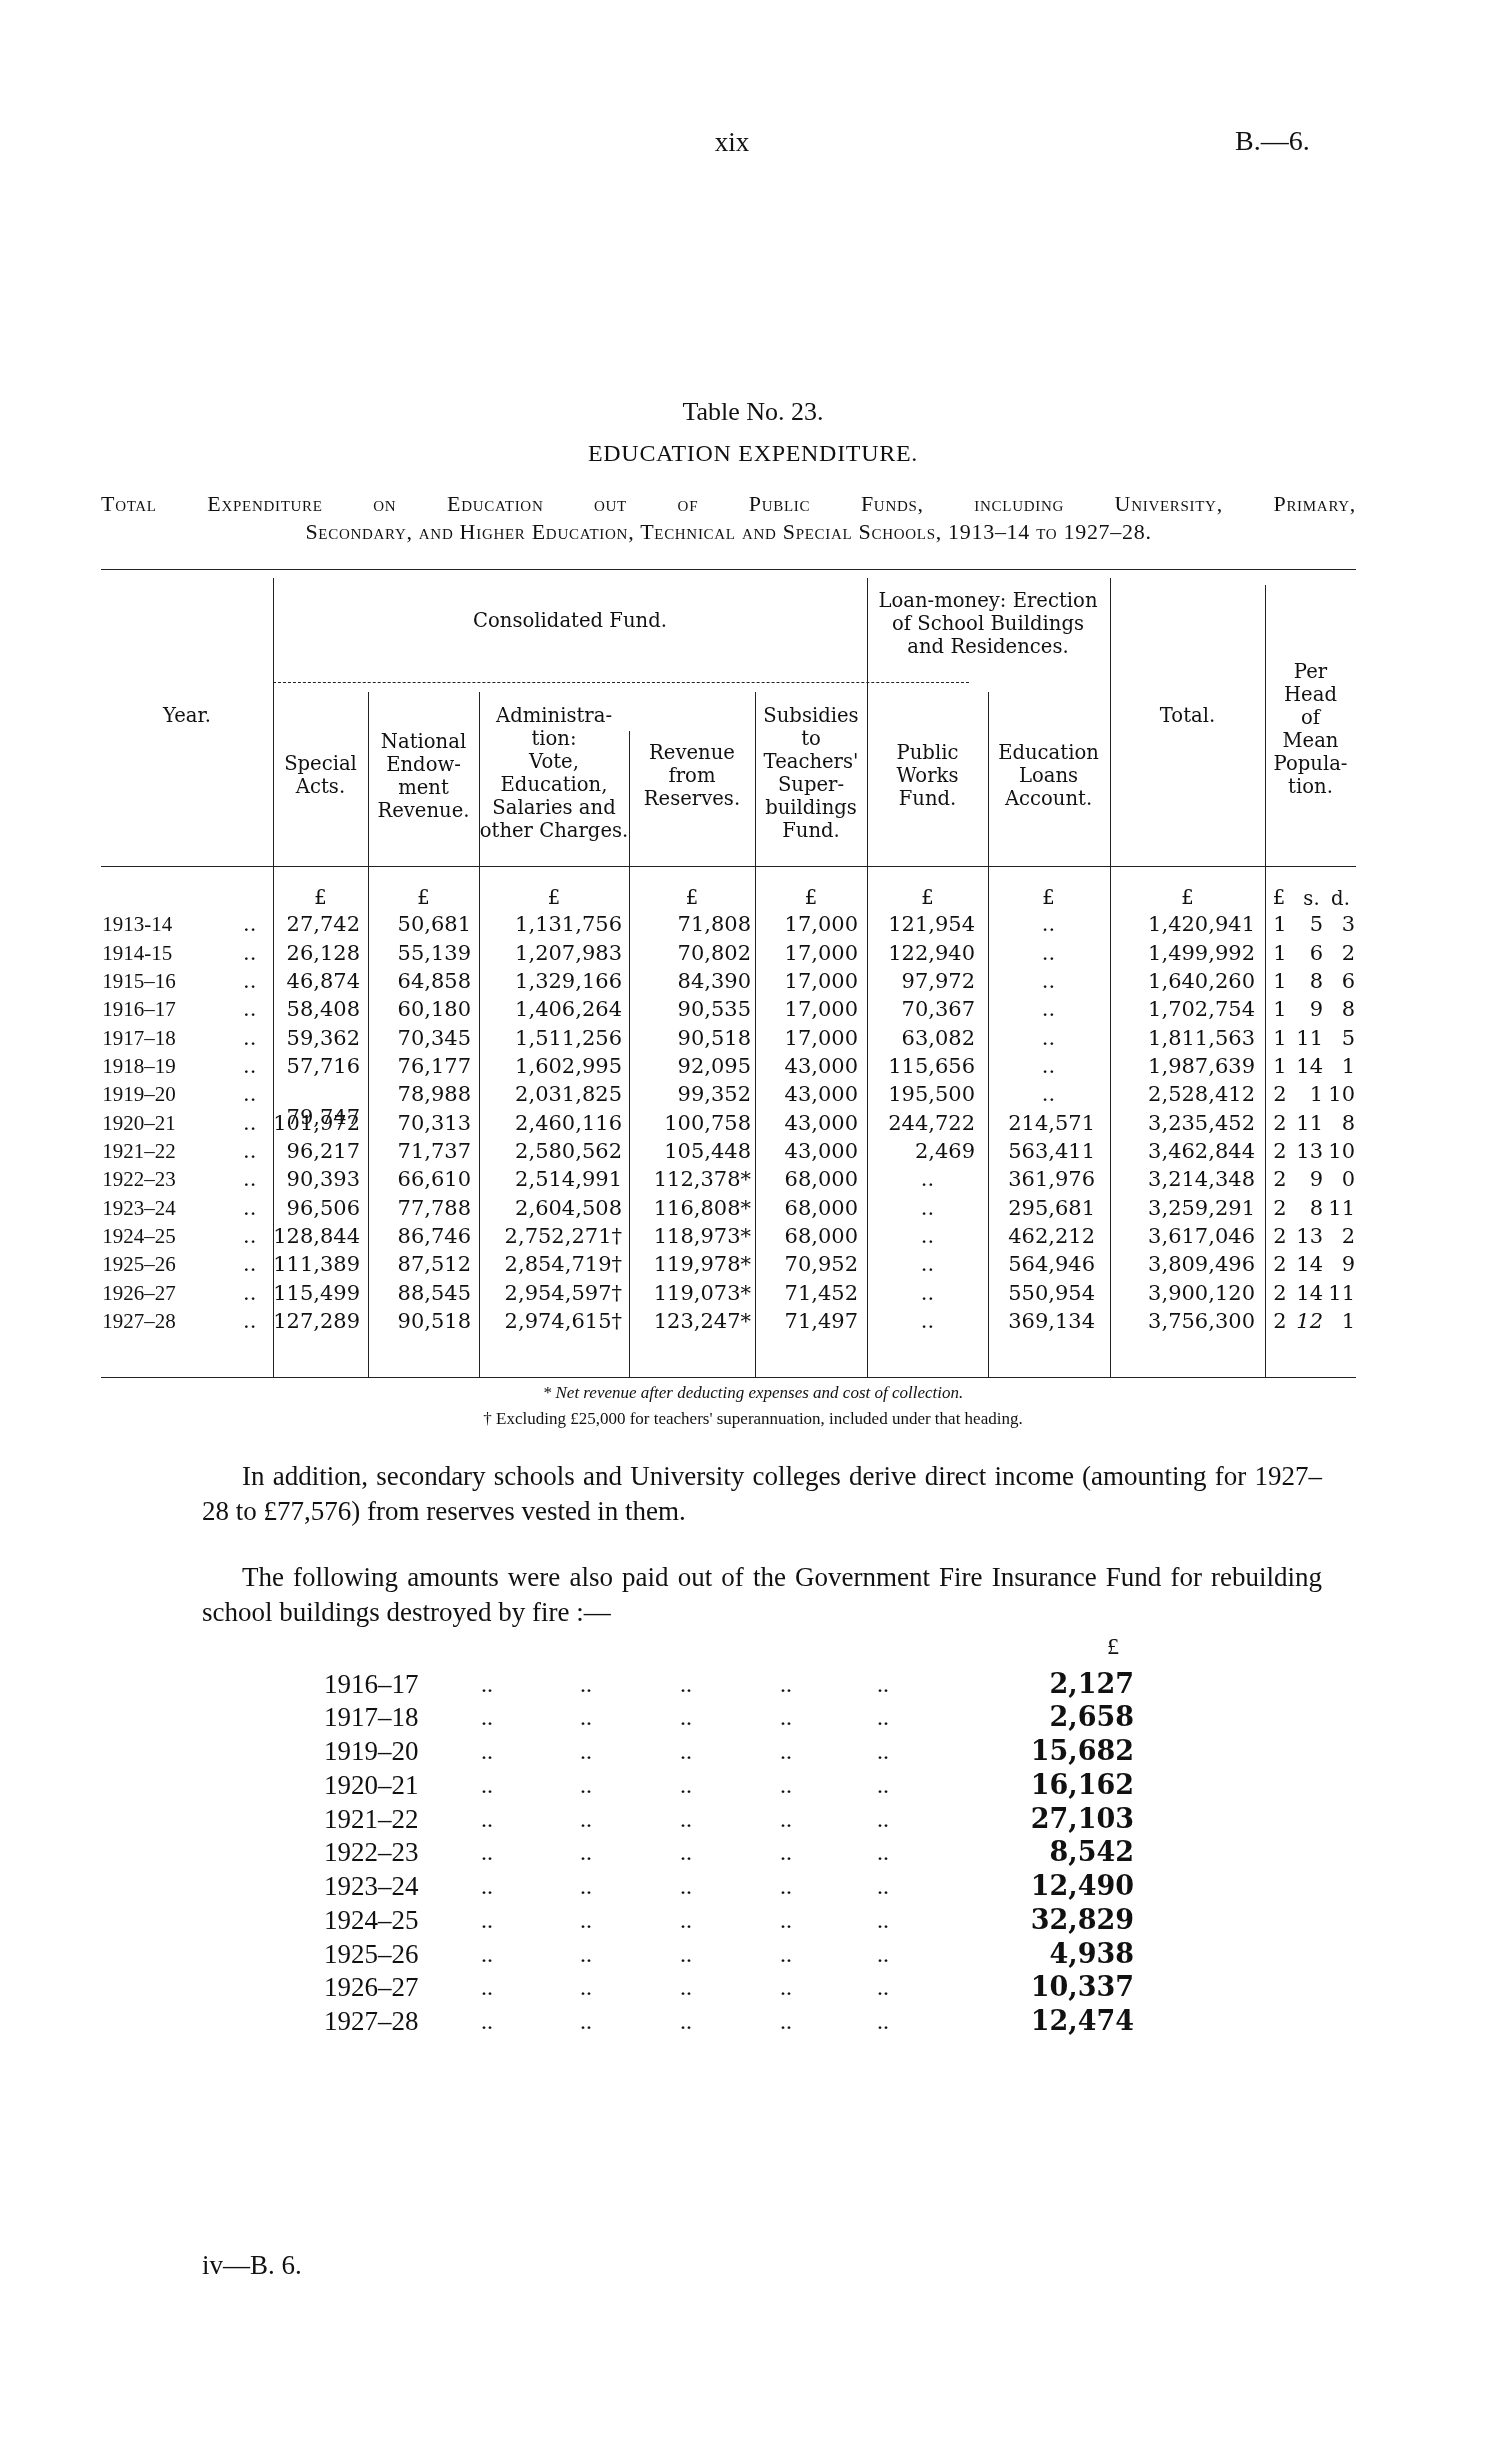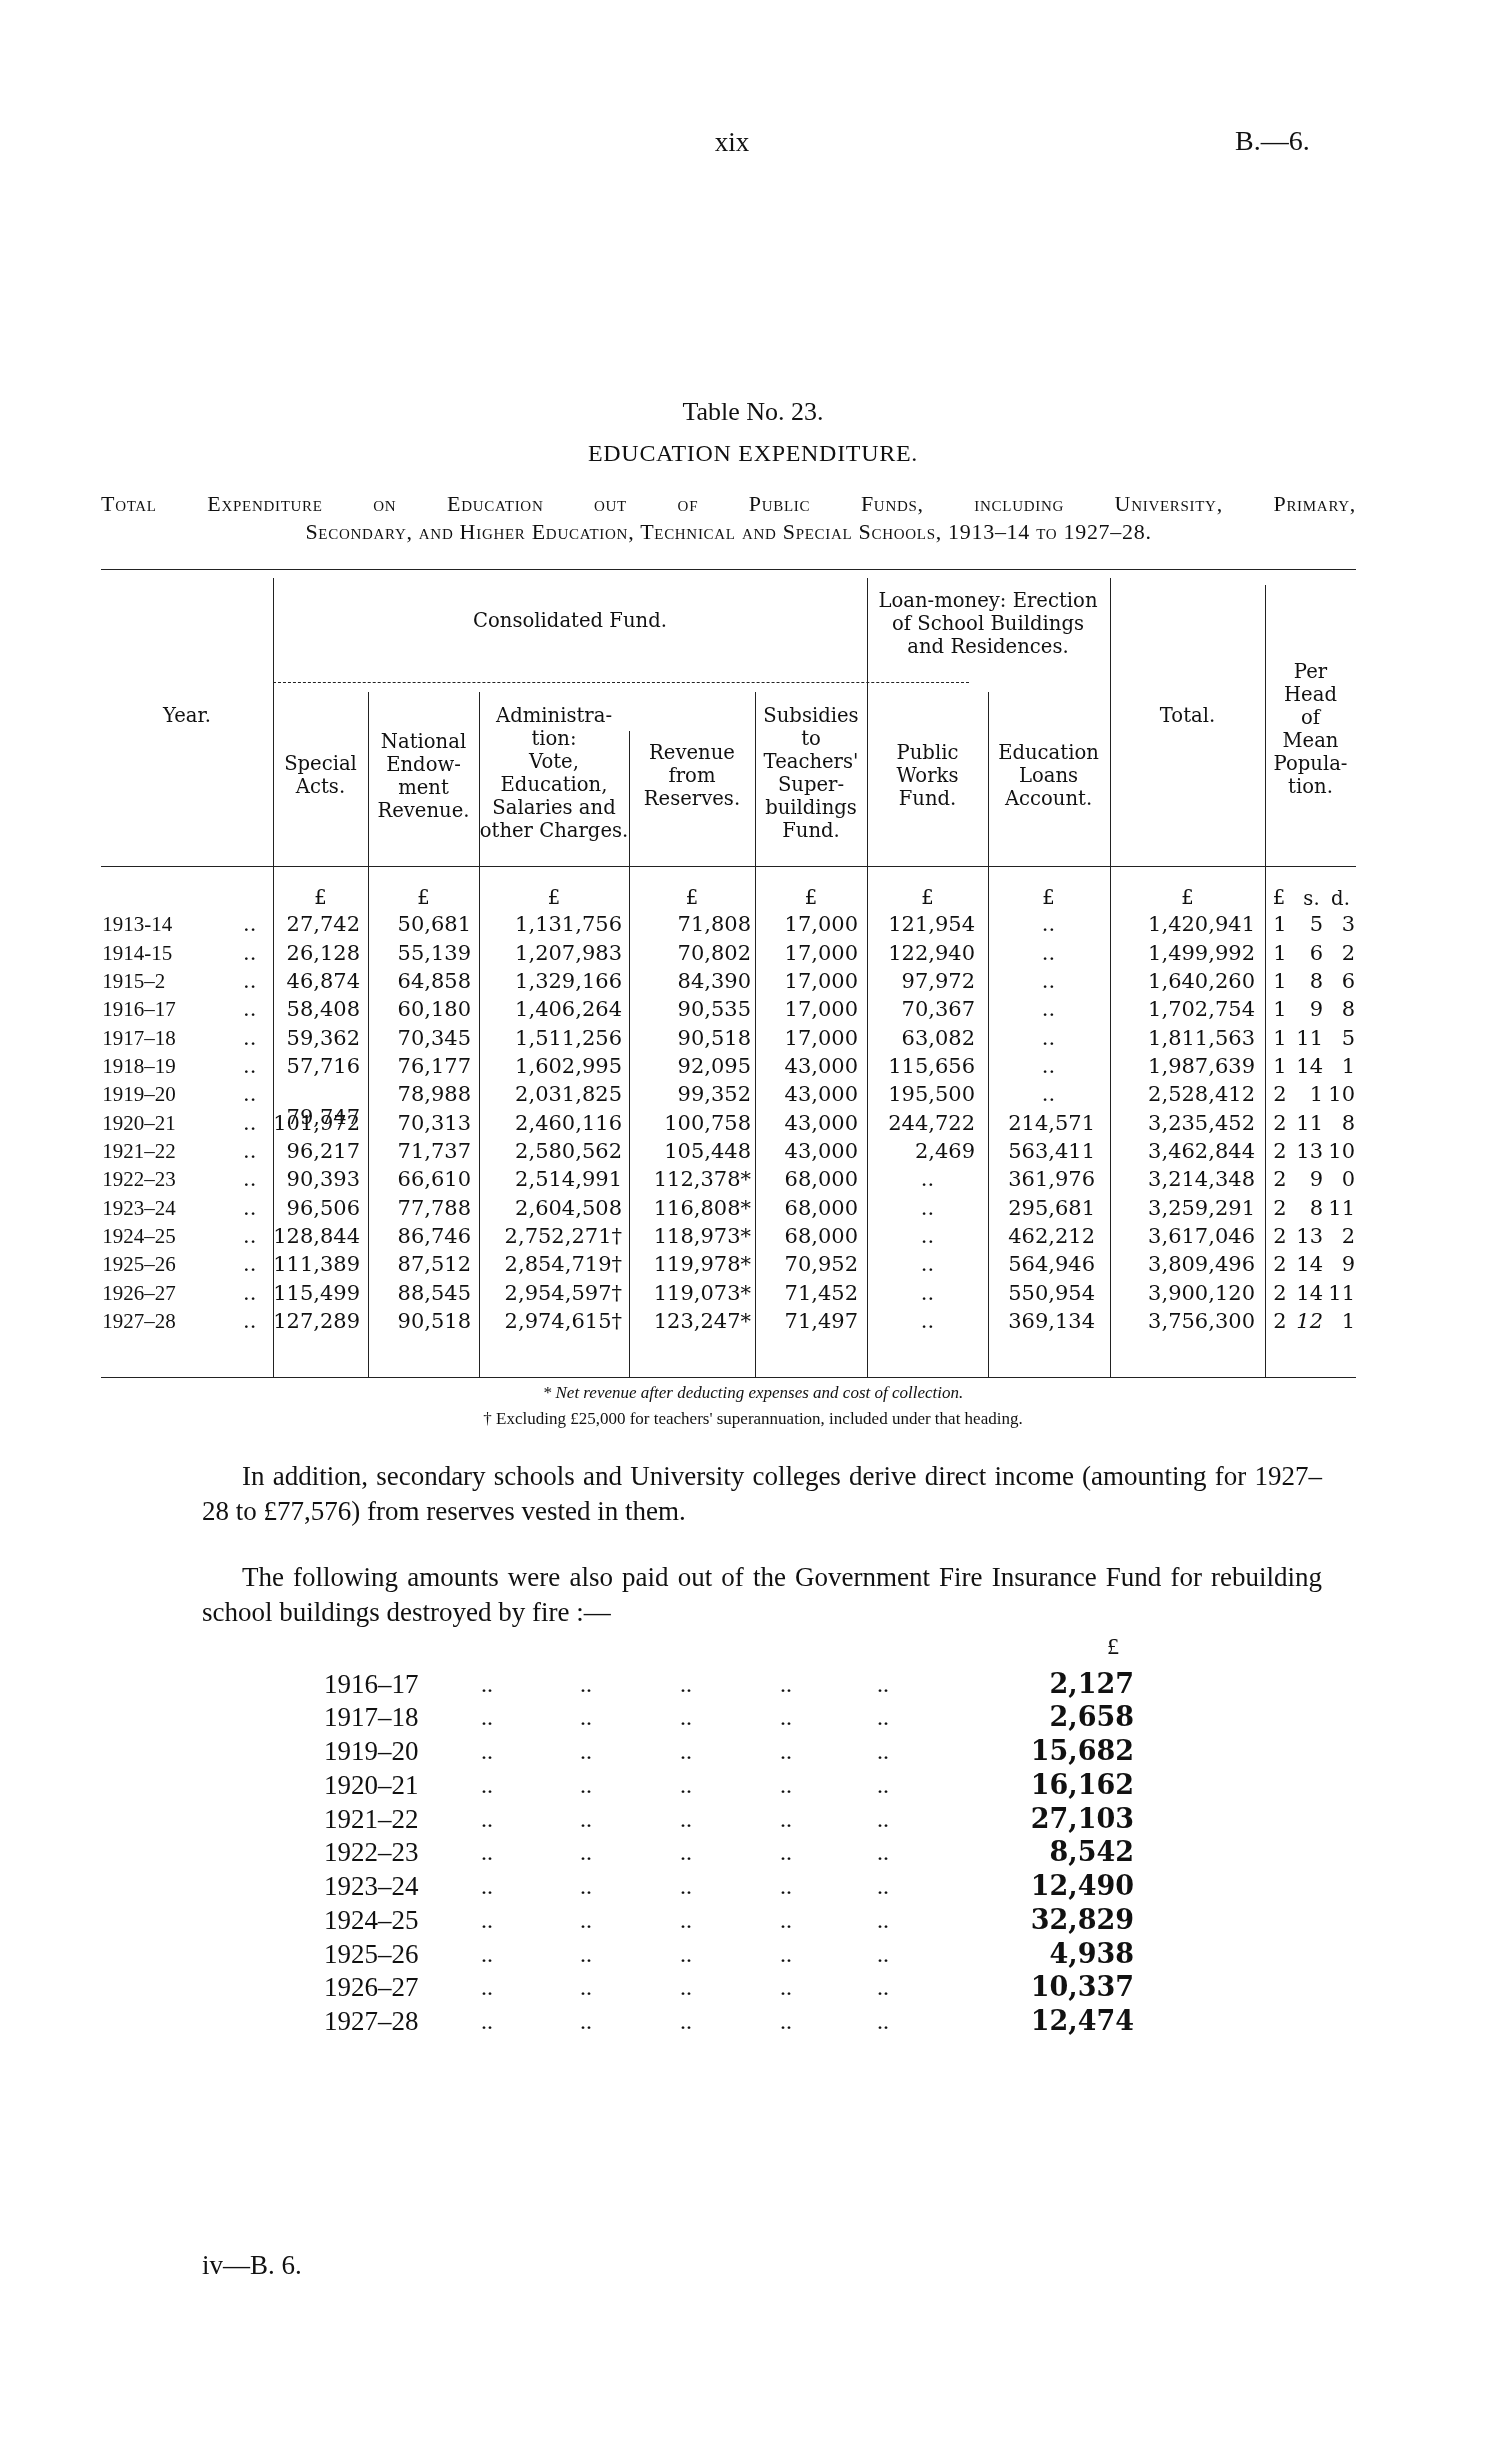--- a/index.html
+++ b/index.html
@@ -159,21 +159,21 @@
         <div class="cell" style="left:0;width:650px;top:370px;">70,802</div>
         <div class="cell" style="left:0;width:757px;top:370px;">17,000</div>
         <div class="cell" style="left:0;width:874px;top:370px;">122,940</div>
         <div class="cell" style="left: 887px; width: 121px; top: 370px; text-align: center;">..</div>
         <div class="cell" style="left:0;width:1154px;top:370px;">1,499,992</div>
         <div class="cell" style="left:1164px;width:21.6px;top:370px;">1</div>
         <div class="cell" style="left:1187px;width:35px;top:370px;">6</div>
         <div class="cell" style="left:1222px;width:32px;top:370px;">2</div>
       </div>
       <div>
-        <div class="yearcell serif" style="left:1.3px;top:398px;">1915–2</div>
+        <div class="yearcell serif" style="left:1.3px;top:398px;">1915–16</div>
         <div class="dots" style="left:142px;top:398px;">..</div>
         <div class="cell" style="left:0;width:259px;top:398px;">46,874</div>
         <div class="cell" style="left:0;width:370px;top:398px;">64,858</div>
         <div class="cell" style="left:0;width:521px;top:398px;">1,329,166</div>
         <div class="cell" style="left:0;width:650px;top:398px;">84,390</div>
         <div class="cell" style="left:0;width:757px;top:398px;">17,000</div>
         <div class="cell" style="left:0;width:874px;top:398px;">97,972</div>
         <div class="cell" style="left: 887px; width: 121px; top: 398px; text-align: center;">..</div>
         <div class="cell" style="left:0;width:1154px;top:398px;">1,640,260</div>
         <div class="cell" style="left:1164px;width:21.6px;top:398px;">1</div>

